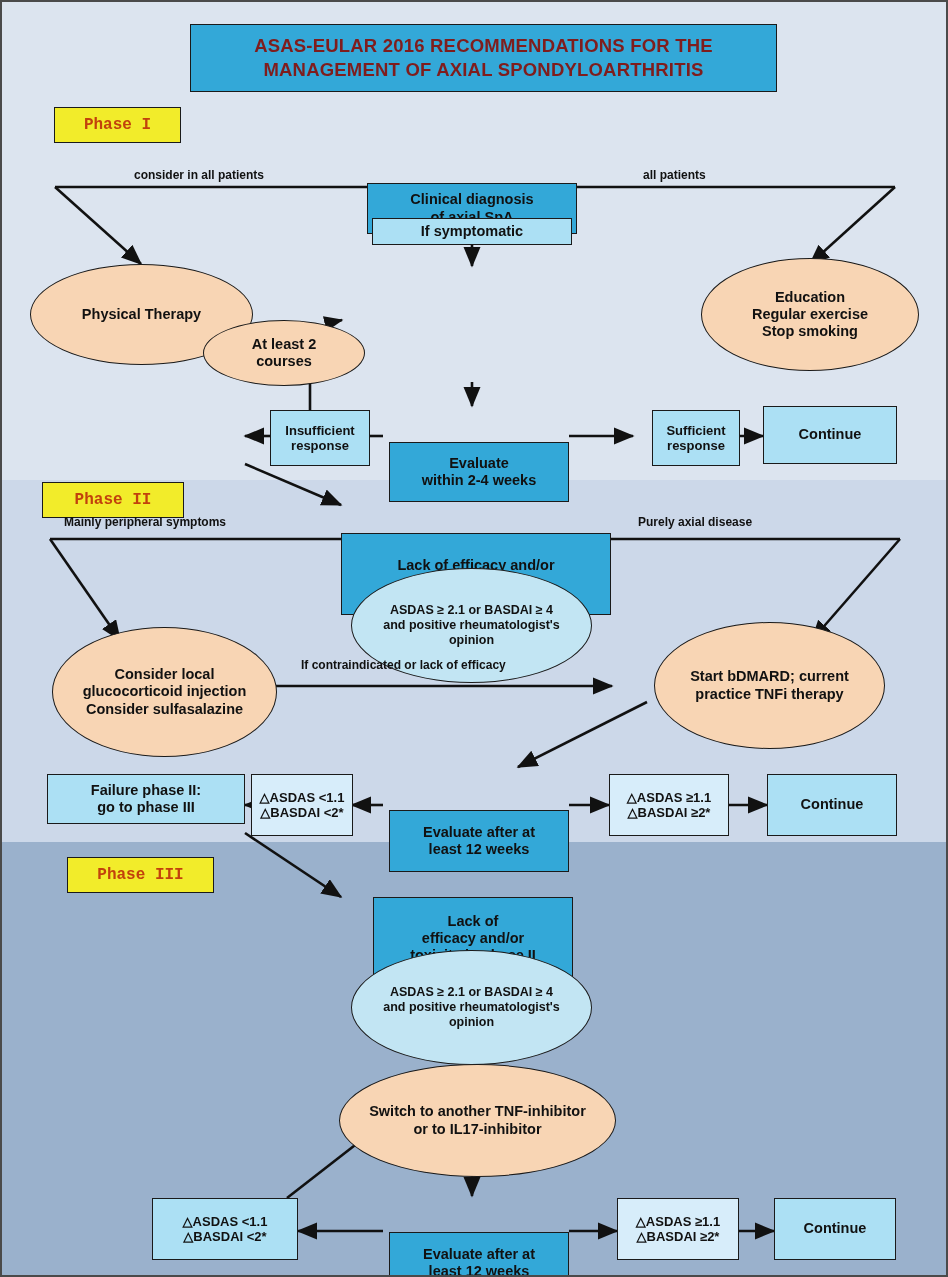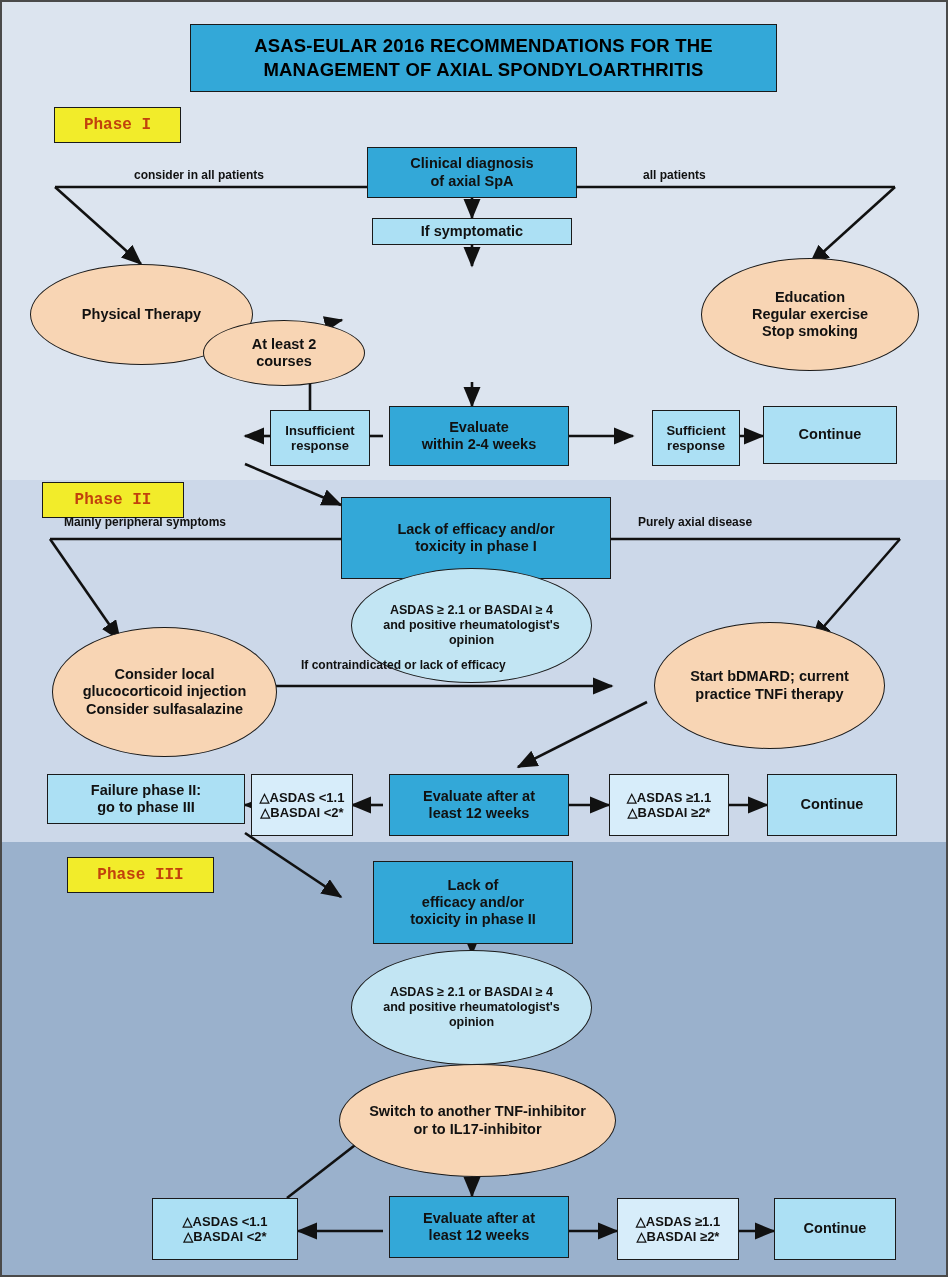--- a/index.html
+++ b/index.html
@@ -11,29 +11,29 @@
   .band{position:absolute;left:0;width:100%;}
   #band1{top:0;height:478px;background:#dce4ef;}
   #band2{top:478px;height:362px;background:#ccd8e9;}
   #band3{top:840px;height:437px;background:#9ab1cc;}
 
   .node{position:absolute;box-sizing:border-box;display:flex;align-items:center;
         justify-content:center;text-align:center;color:#111;font-weight:bold;
         line-height:1.18;z-index:6;}
   .rect{border:1.5px solid #1a1a1a;}
   .ell{border:1.5px solid #1a1a1a;border-radius:50%;}
-  .dk{background:#33a8d8;}
+  .dk{background:#33a8d8;margin-top:36px;}
   .lt{background:#ace0f4;}
   .pale{background:#c2e5f3;}
   .peach{background:#f8d5b4;}
   .plain{background:#d7edfa;}
 
   .title{
     position:absolute;left:188px;top:22px;width:585px;height:66px;
-    background:#33a8d8;border:1.5px solid #1a1a1a;color:#000000;
+    background:#33a8d8;border:1.5px solid #1a1a1a;color:#7f1d1d;
     display:flex;align-items:center;justify-content:center;text-align:center;
     font-weight:bold;font-size:18.5px;line-height:1.28;letter-spacing:.2px;z-index:8;
   }
   .phase-label{
     position:absolute;background:#f2ec2a;border:1.5px solid #1a1a1a;
     color:#c2410c;font-weight:bold;font-size:16px;
     display:flex;align-items:center;justify-content:center;z-index:9;font-family:Liberation Mono, monospace;
   }
   .edge-label{
     position:absolute;font-weight:bold;color:#111;

